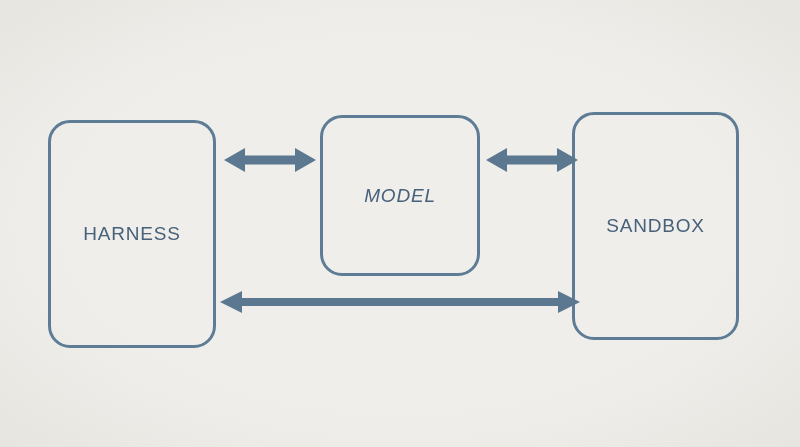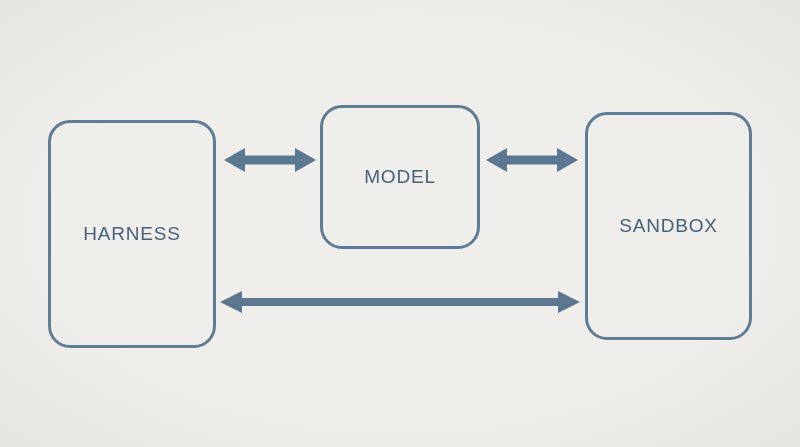--- a/index.html
+++ b/index.html
@@ -33,26 +33,27 @@
     font-weight: 500;
   }
   .node-harness {
     left: 48px;
     top: 120px;
     width: 168px;
     height: 228px;
   }
   .node-model {
     left: 320px;
-    top: 105px;
+    top: 115px;
     width: 160px;
-    height: 144px;
+    height: 161px;
+    font-style: italic;
   }
   .node-sandbox {
-    left: 585px;
+    left: 572px;
     top: 112px;
     width: 167px;
     height: 228px;
   }
   .arrow {
     position: absolute;
   }
   .arrow-harness-model {
     left: 224px;
     top: 144px;

